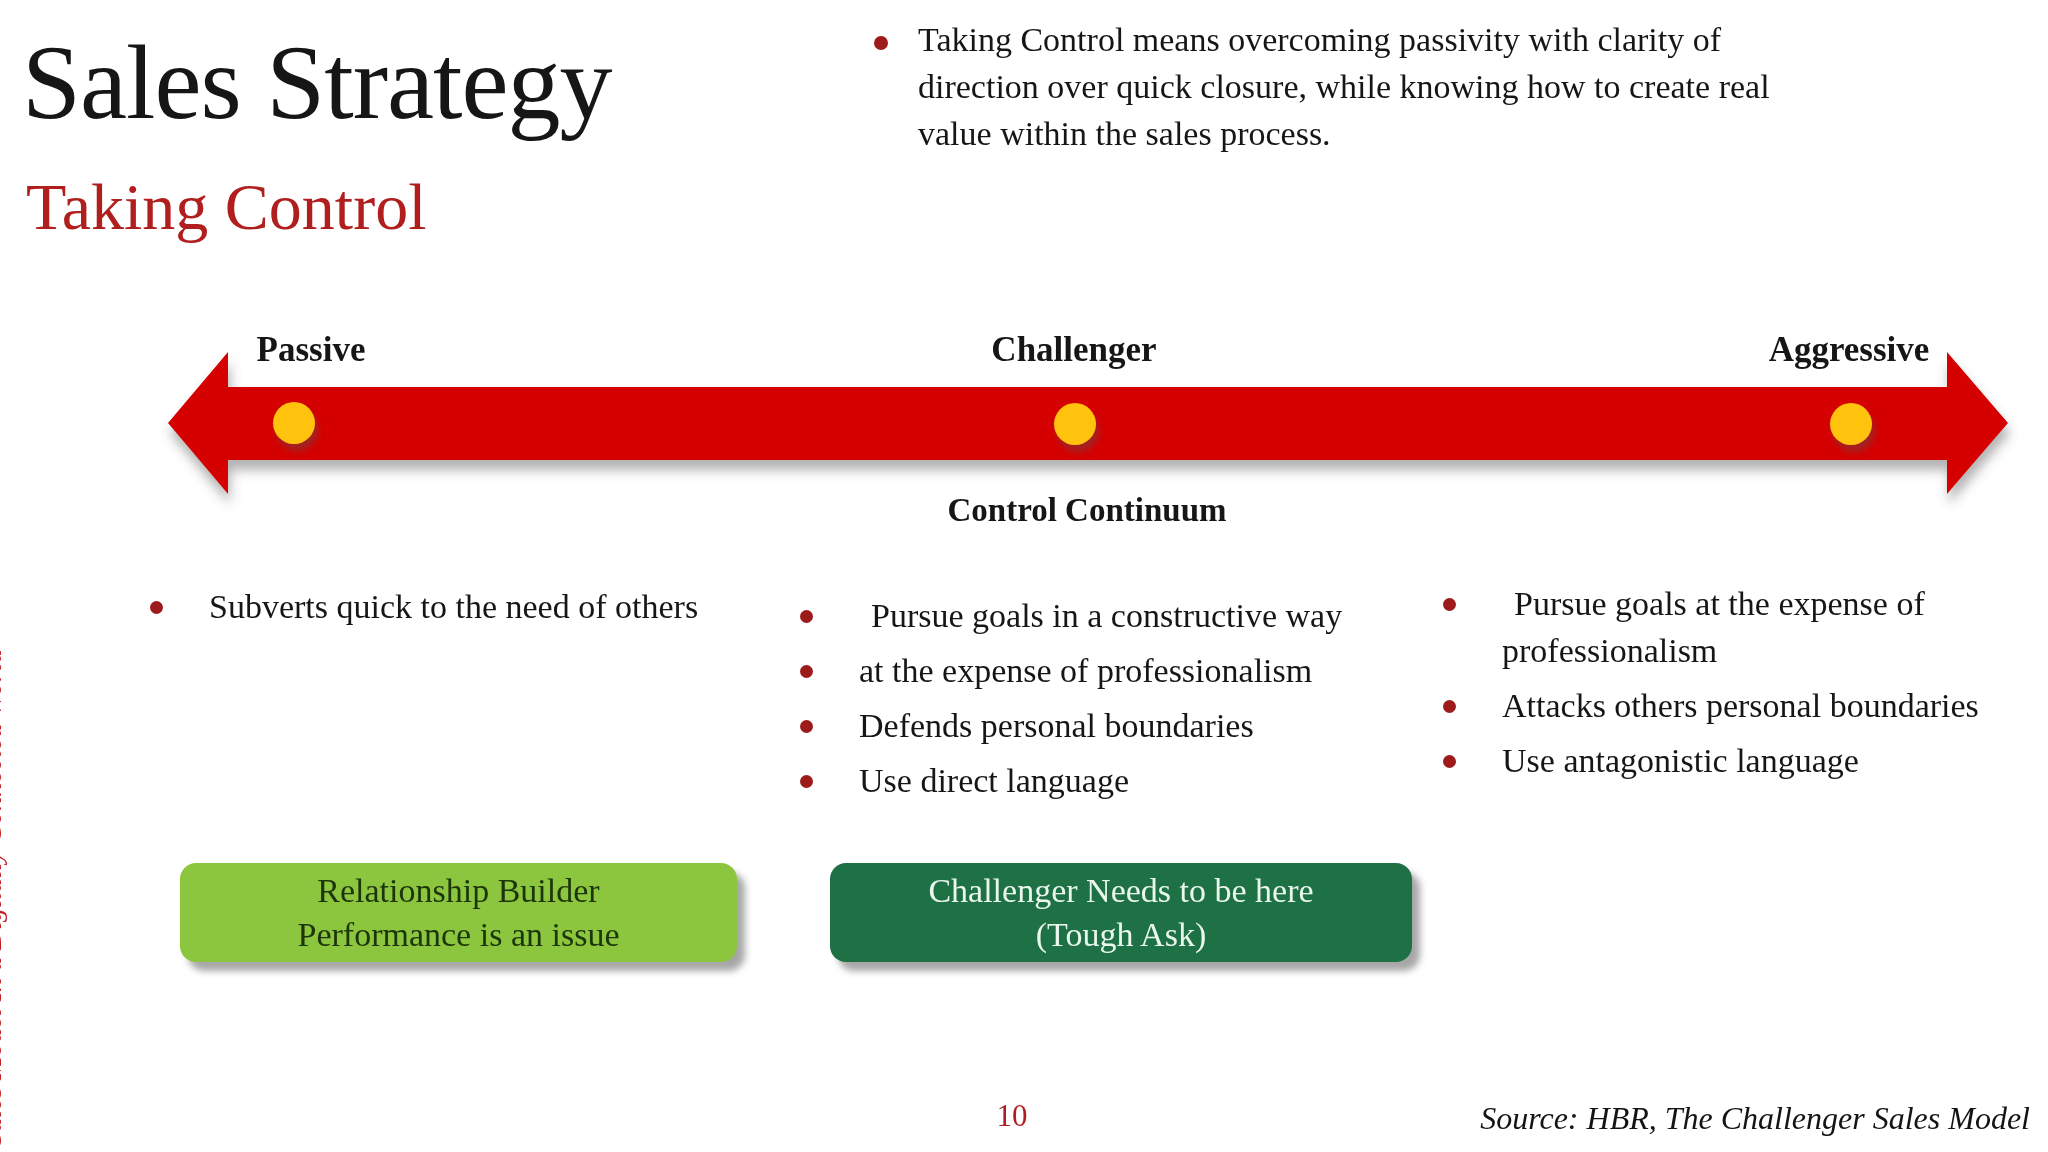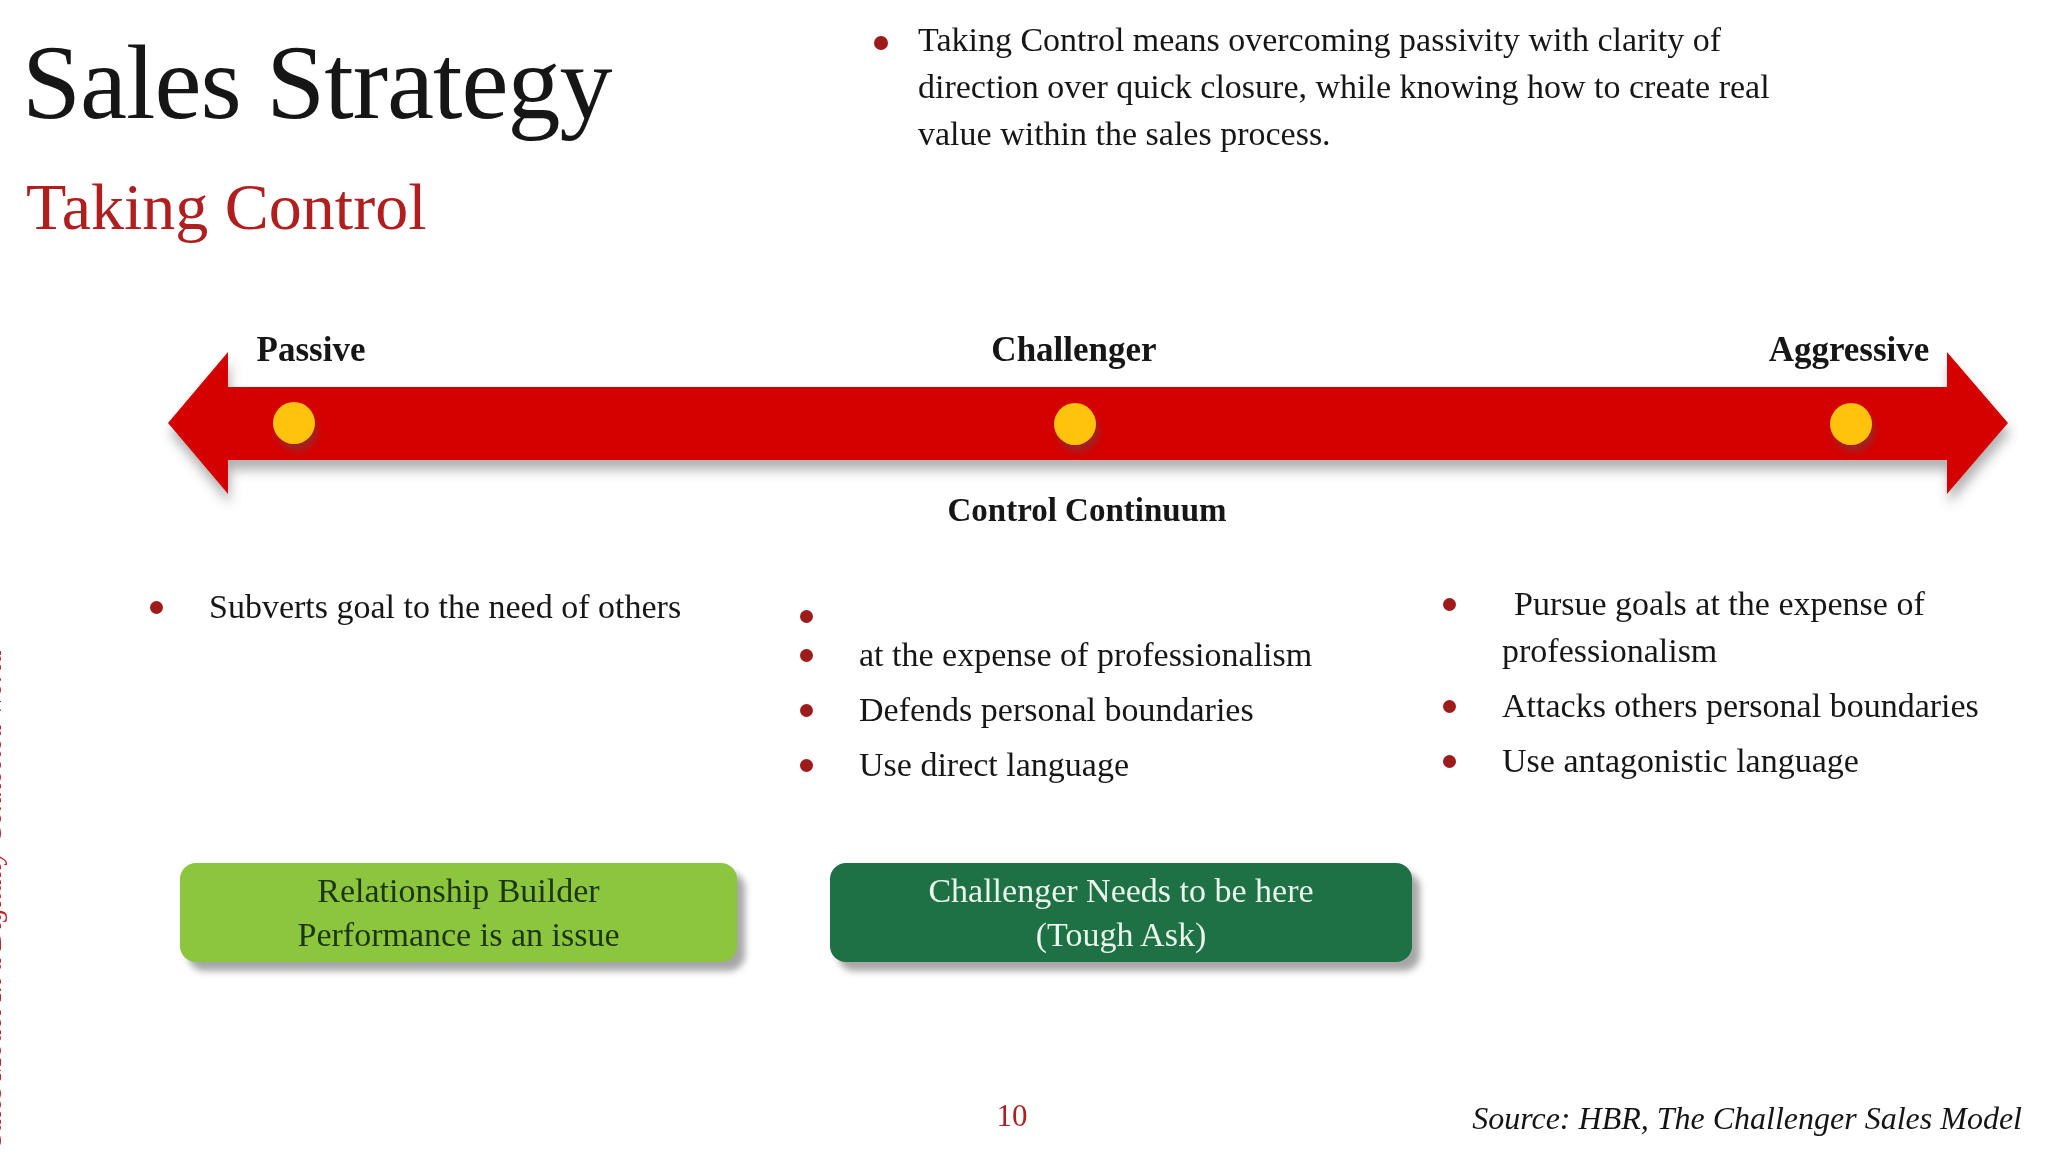--- a/index.html
+++ b/index.html
@@ -99,21 +99,21 @@
     color:var(--verticalTextRed,#C12126);
     white-space:nowrap;
   }
 
   
   .page-number {
     left:1012px; top:1098px; transform:translateX(-50%);
     font-size:31px; color:var(--accentRed,#B01E1E);
   }
   .source {
-    right:26px; top:1100px;
+    right:18px; top:1100px;
     font-style:italic; font-size:32px;
     color:#141414; white-space:nowrap;
   }
 </style>
 </head>
 <body>
 
 <div class="abs title">Sales Strategy</div>
 <div class="abs subtitle">Taking Control</div>
 
@@ -140,27 +140,28 @@
 </svg>
 
 <div class="abs axis-label" style="left:311px">Passive</div>
 <div class="abs axis-label" style="left:1074px">Challenger</div>
 <div class="abs axis-label" style="left:1849px">Aggressive</div>
 <div class="abs caption">Control Continuum</div>
 
 <div class="abs col col-left">
   <div class="item">
     <span class="dot"></span>
-    <span class="txt">Subverts goal to the need of others</span>
+    <span class="txt">Subverts quick to the need of others</span>
   </div>
 </div>
 
 <div class="abs col col-mid">
   <div class="item">
     <span class="dot"></span>
+    <span class="txt"> Pursue goals in a constructive way</span>
   </div>
   <div class="item">
     <span class="dot"></span>
     <span class="txt">at the expense of professionalism</span>
   </div>
   <div class="item">
     <span class="dot"></span>
     <span class="txt">Defends personal boundaries</span>
   </div>
   <div class="item">

